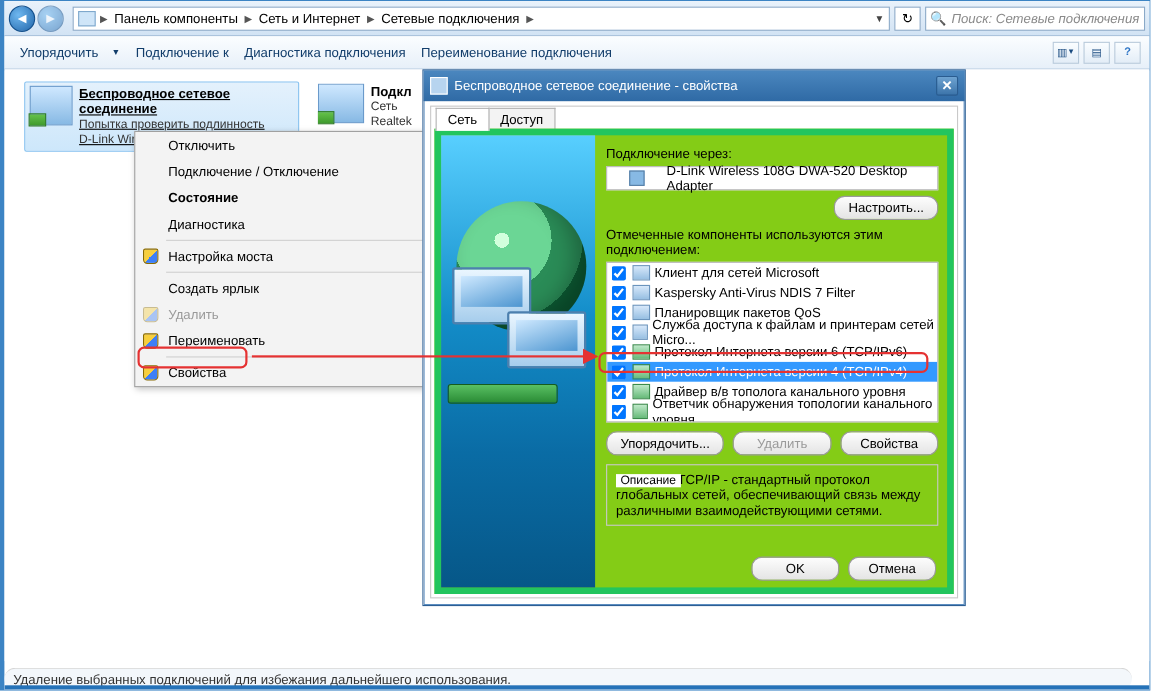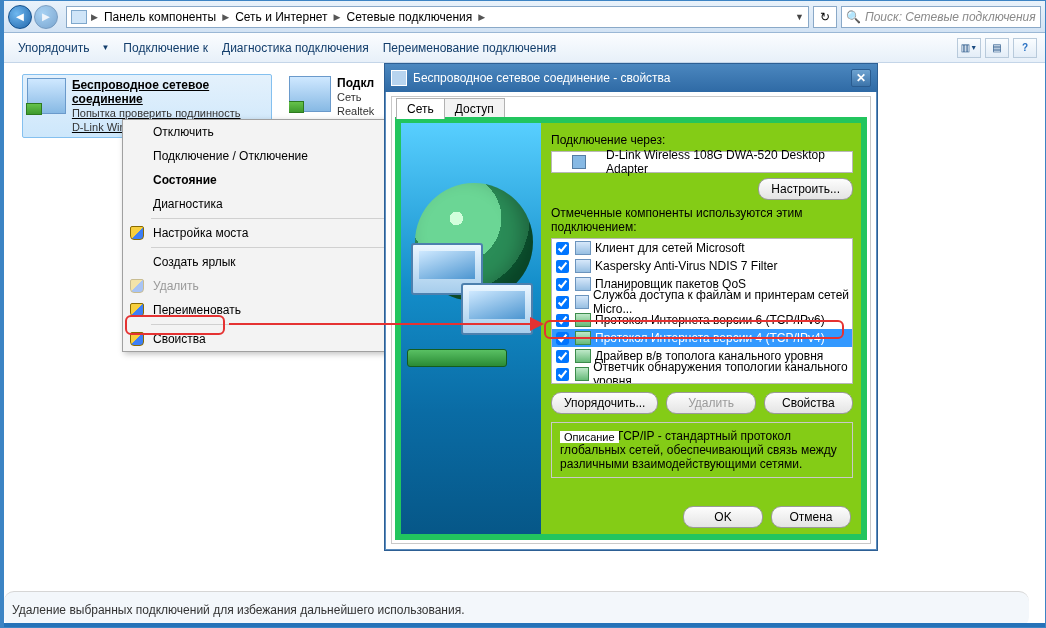--- a/index.html
+++ b/index.html
@@ -84,21 +84,21 @@
   .comp .ci { width:16px;height:14px;background:linear-gradient(#d7e8fa,#97bfe2);border:1px solid #6b94bd;}
   .comp .ci.g { background:linear-gradient(#bfe9c9,#67ba79);border:1px solid #3b8b4b;}
   .comp.sel { background:#3399ff;color:#fff;}
   .comp.sel .lbls{color:#fff;}
 
   .btnrow { display:flex; gap:8px; margin-top:8px;}
   .btnrow button { flex:1;}
   .descbox { border:1px solid #c9c9c9; margin-top:8px; padding:6px 8px; position:relative;}
   .descbox .legend { position:absolute; top:-8px; left:8px; background:#fff; padding:0 4px; font-size:11px;margin-top:16px;}
   .okrow { position:absolute; right:10px; bottom:6px; display:flex; gap:8px;}
-  .statusbar { position:absolute; left:0; right:16px; bottom:0; height:36px; border-top:1px solid #d6d6d6; background:#f3f7fb; display:flex; align-items:center; padding:0 8px; color:#333;border-radius:10px; }
+  .statusbar { position:absolute; left:0; right:16px; bottom:0; height:20px; border-top:1px solid #d6d6d6; background:#f3f7fb; display:flex; align-items:center; padding:0 8px; color:#333;border-radius:10px; }
   .viewctl { margin-left:auto; display:flex; gap:4px; }
   .viewctl .vbtn { width:24px;height:20px;border:1px solid #b8cadb;background:linear-gradient(#fafdff,#e3edf7);display:flex;align-items:center;justify-content:center;font-size:10px;color:#1a4b80;}
   .desk-bottom { position:absolute; left:0; right:0; bottom:0; height:4px; background:#2572b8;}
 </style>
 </head>
 <body>
 
 <div class="explorer">
 
   <div class="addrbar">

